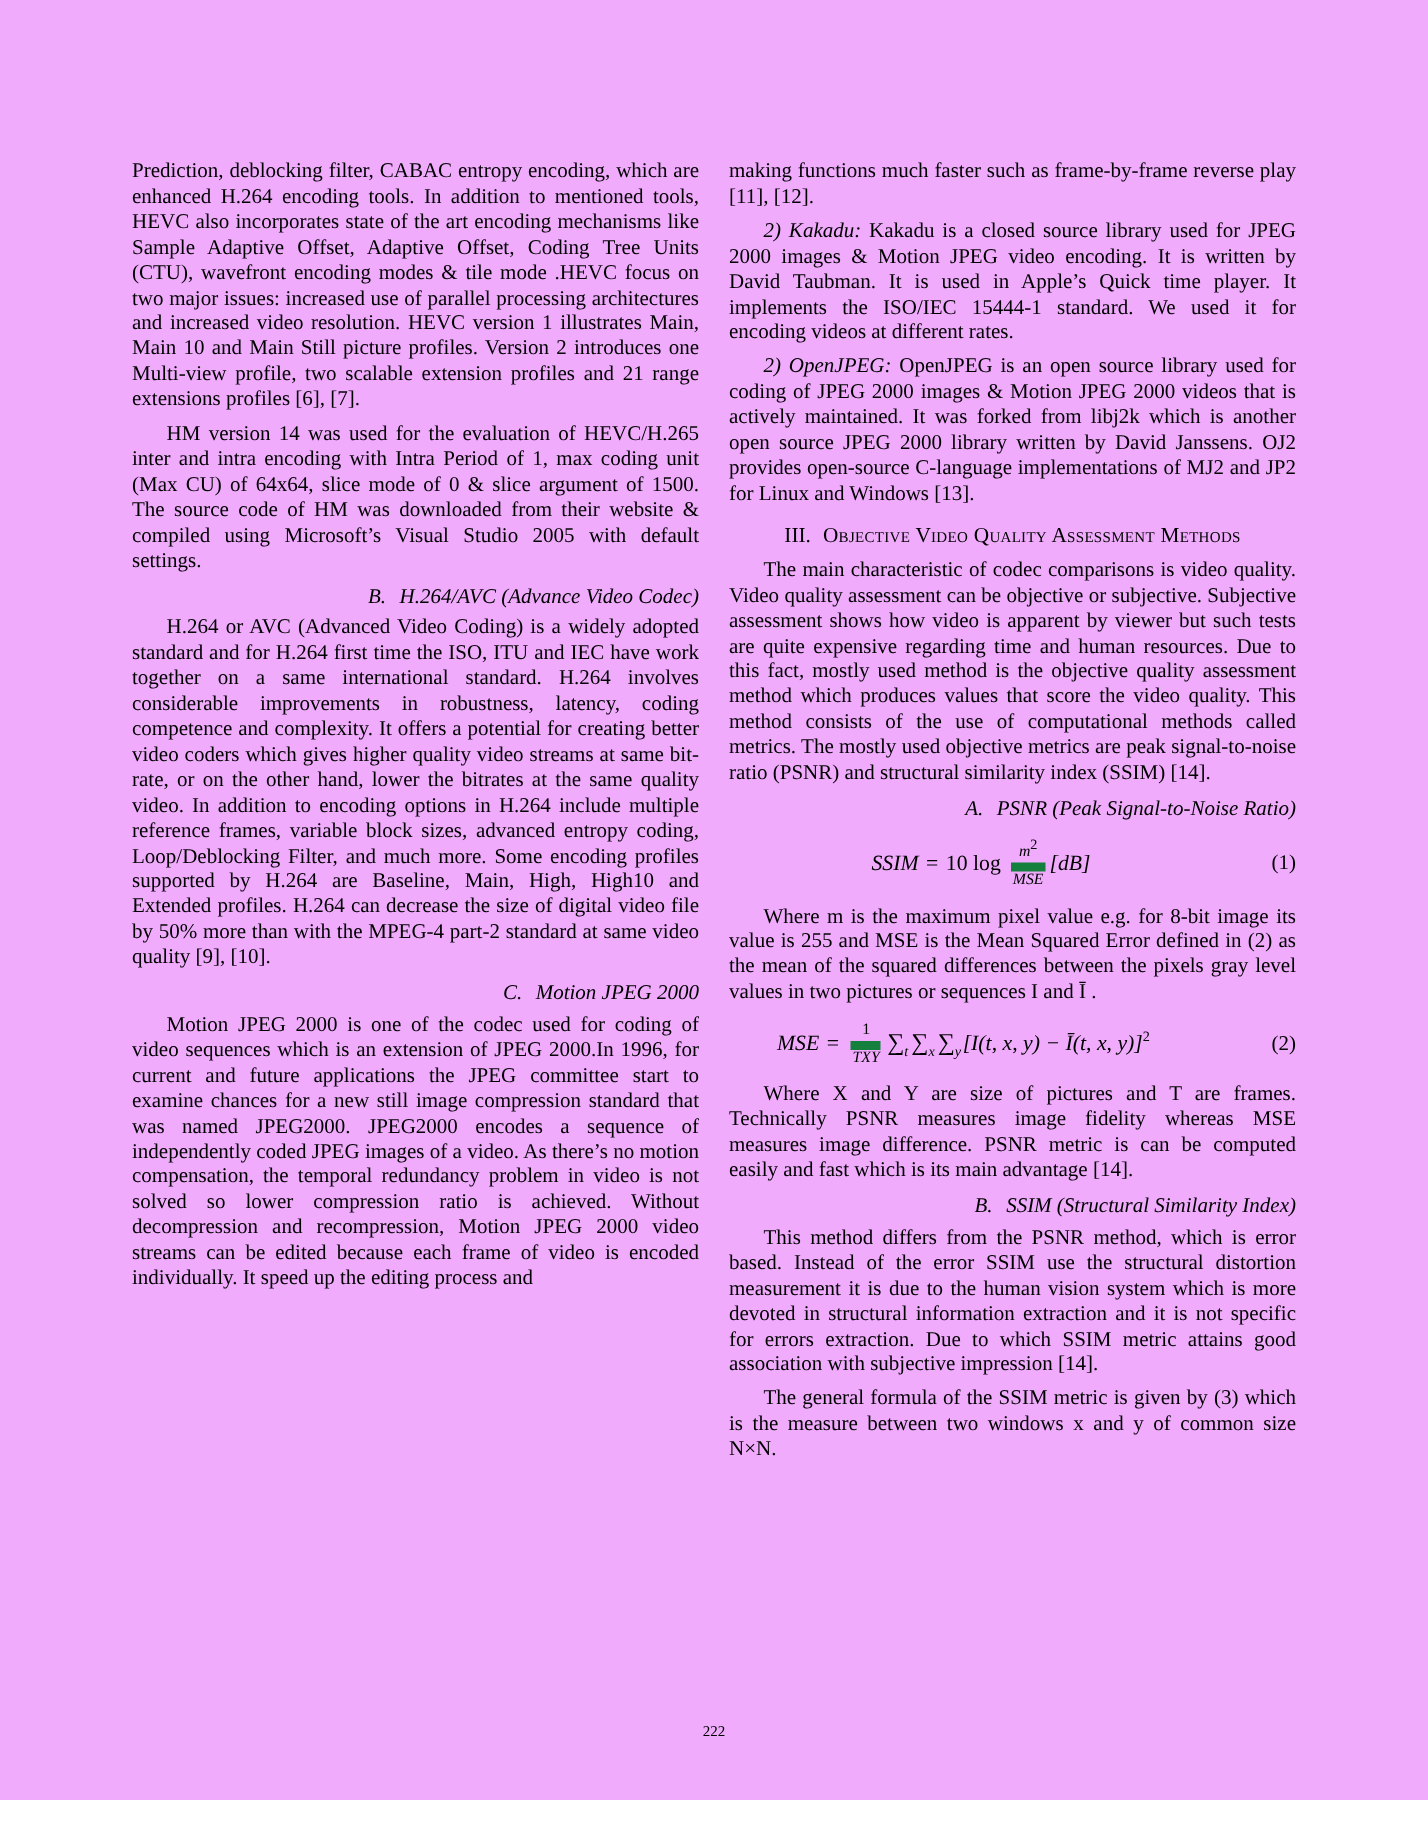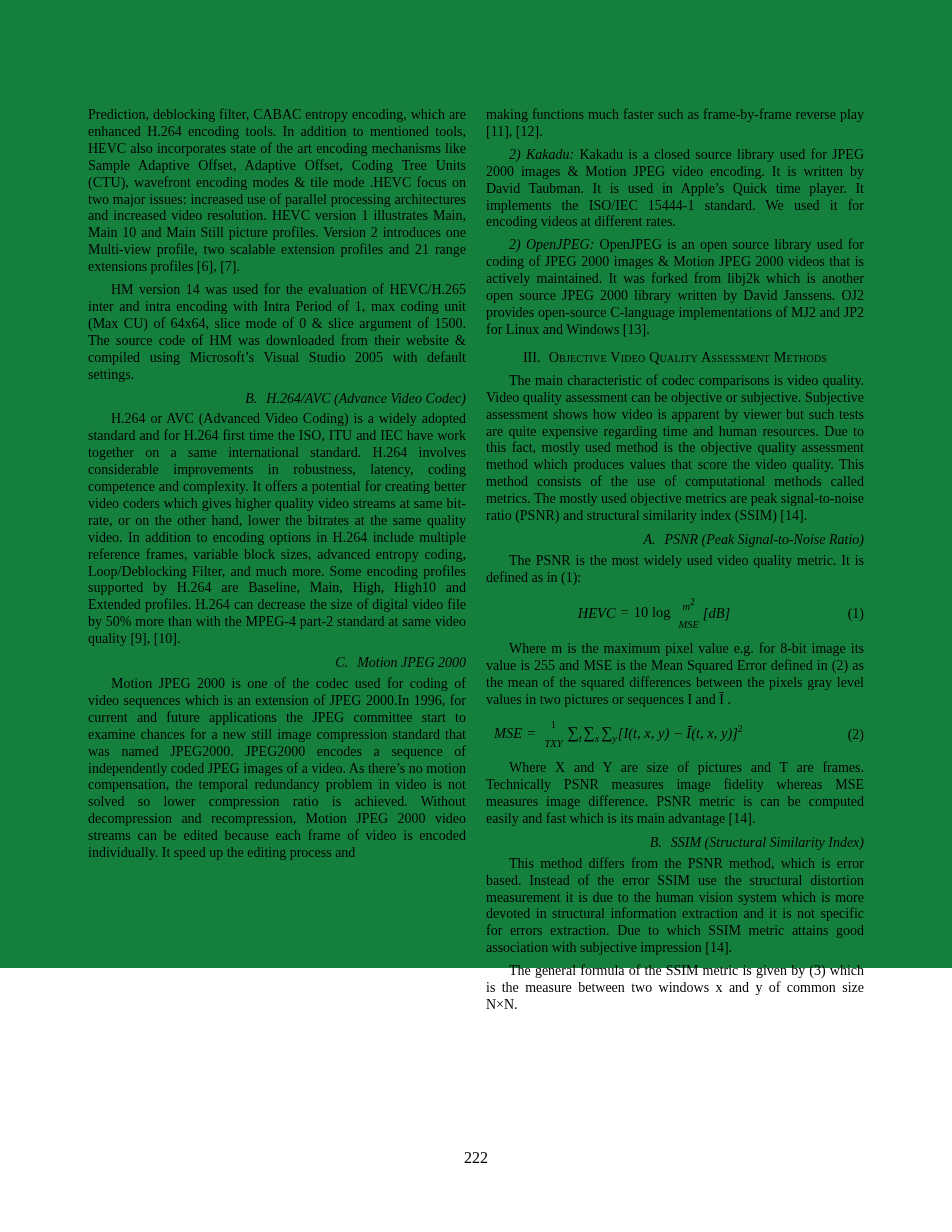--- a/index.html
+++ b/index.html
@@ -2,21 +2,21 @@
 <html><head>
 <meta charset="utf-8">
 <style>
   html, body { margin:0; padding:0; }
   body {
     width:952px; height:1232px;
     background:#ffffff; color:#000000;
     font-family:"Liberation Serif", serif;
     position:relative; overflow:hidden;
   }
-  .page { position:absolute; inset:0; width:952px; height:968px; background:#15803d; }
+  .page { position:absolute; inset:0; width:952px; height:1200px; background:#f0abfc; }
   .cols {
     position:absolute; left:88px; top:107px; width:776px;
     display:flex; gap:20px;
   }
   .col { width:378px; }
   .para {
     font-size:14px; line-height:16.9px;
     text-align:justify; text-indent:23px;
     margin:0 0 6px 0;
   }
@@ -30,37 +30,37 @@
   .sechead {
     font-size:14.2px; line-height:17px; text-align:center;
     margin:10px 0 7px 0;
   }
   .sechead .ht { font-variant:small-caps; margin-left:8px; letter-spacing:0.2px; }
   .eqrow {
     display:flex; align-items:center;
     font-size:14.5px; margin:10px 0 10px 0;
   }
   .eqbody { flex:1; text-align:center; white-space:nowrap; }
-  .eqbody.leftish { text-align:left; padding-left:8px; }
+  .eqbody.leftish { text-align:left; padding-left:8px;margin-left:24px; }
   .eqnum { width:42px; text-align:right; font-size:14px; }
   .var { font-style:italic; }
   .rel { margin:0 5px; }
   .upright { font-style:normal; margin-right:4px; }
   .frac {
     display:inline-block; vertical-align:middle; text-align:center;
     font-size:10.5px; line-height:1.2; margin:0 3px;
   }
   .frac .top { display:block; border-bottom:6px solid #15803d; padding:0 2px; }
   .frac .bot { display:block; padding:0 1px; }
   .sum { margin:0 1px; }
   .sum .sigma { font-style:normal; font-size:16px; }
   sub, sup { font-size:9.5px; }
   .pageno {
     position:absolute; left:0; right:0; top:1149px;
-    text-align:center; font-size:16px;
+    text-align:center; font-size:10px;
   }
 </style>
 </head>
 <body>
 
 <div class="page">
   <div class="cols">
 
     <div class="col">
       <p class="para noind">Prediction, deblocking filter, CABAC entropy encoding, which are enhanced H.264 encoding tools. In addition to mentioned tools, HEVC also incorporates state of the art encoding mechanisms like Sample Adaptive Offset, Adaptive Offset, Coding Tree Units (CTU), wavefront encoding modes &amp; tile mode .HEVC focus on two major issues: increased use of parallel processing architectures and increased video resolution. HEVC version 1 illustrates Main, Main 10 and Main Still picture profiles. Version 2 introduces one Multi-view profile, two scalable extension profiles and 21 range extensions profiles [6], [7].</p>
@@ -71,25 +71,24 @@
       <p class="para">Motion JPEG 2000 is one of the codec used for coding of video sequences which is an extension of JPEG 2000.In 1996, for current and future applications the JPEG committee start to examine chances for a new still image compression standard that was named JPEG2000. JPEG2000 encodes a sequence of independently coded JPEG images of a video. As there’s no motion compensation, the temporal redundancy problem in video is not solved so lower compression ratio is achieved. Without decompression and recompression, Motion JPEG 2000 video streams can be edited because each frame of video is encoded individually. It speed up the editing process and</p>
     </div>
 
     <div class="col">
       <p class="para noind">making functions much faster such as frame-by-frame reverse play [11], [12].</p>
       <p class="para"><span class="lead">2) Kakadu:</span> <span>Kakadu is a closed source library used for JPEG 2000 images &amp; Motion JPEG video encoding. It is written by David Taubman. It is used in Apple’s Quick time player. It implements the ISO/IEC 15444-1 standard. We used it for encoding videos at different rates.</span></p>
       <p class="para"><span class="lead">2) OpenJPEG:</span> <span>OpenJPEG is an open source library used for coding of JPEG 2000 images &amp; Motion JPEG 2000 videos that is actively maintained. It was forked from libj2k which is another open source JPEG 2000 library written by David Janssens. OJ2 provides open-source C-language implementations of MJ2 and JP2 for Linux and Windows [13].</span></p>
       <p class="sechead"><span>III.</span><span class="ht">Objective Video Quality Assessment Methods</span></p>
       <p class="para">The main characteristic of codec comparisons is video quality. Video quality assessment can be objective or subjective. Subjective assessment shows how video is apparent by viewer but such tests are quite expensive regarding time and human resources. Due to this fact, mostly used method is the objective quality assessment method which produces values that score the video quality. This method consists of the use of computational methods called metrics. The mostly used objective metrics are peak signal-to-noise ratio (PSNR) and structural similarity index (SSIM) [14].</p>
       <p class="subhead"><span>A.</span><span class="ht">PSNR (Peak Signal-to-Noise Ratio)</span></p>
-      <p class="para">The PSNR is the most widely used video quality metric. It is defined as in (1):</p>
 
       <div class="eqrow">
         <div class="eqbody">
-          <span class="var">HEVC</span><span class="rel">=</span><span class="upright">10 log</span><span class="frac"><span class="top"><span class="var">m</span><sup>2</sup></span><span class="bot var">MSE</span></span><span class="var">[dB]</span>
+          <span class="var">SSIM</span><span class="rel">=</span><span class="upright">10 log</span><span class="frac"><span class="top"><span class="var">m</span><sup>2</sup></span><span class="bot var">MSE</span></span><span class="var">[dB]</span>
         </div>
         <div class="eqnum">(1)</div>
       </div>
 
       <p class="para">Where m is the maximum pixel value e.g. for 8-bit image its value is 255 and MSE is the Mean Squared Error defined in (2) as the mean of the squared differences between the pixels gray level values in two pictures or sequences I and Ī .</p>
 
       <div class="eqrow">
         <div class="eqbody leftish">
           <span class="var">MSE</span><span class="rel">=</span><span class="frac"><span class="top">1</span><span class="bot var">TXY</span></span><span class="sum"><span class="sigma">∑</span><sub class="var">t</sub></span><span class="sum"><span class="sigma">∑</span><sub class="var">x</sub></span><span class="sum"><span class="sigma">∑</span><sub class="var">y</sub></span><span class="var">[I(t, x, y) − Ī(t, x, y)]</span><sup>2</sup>
         </div>

